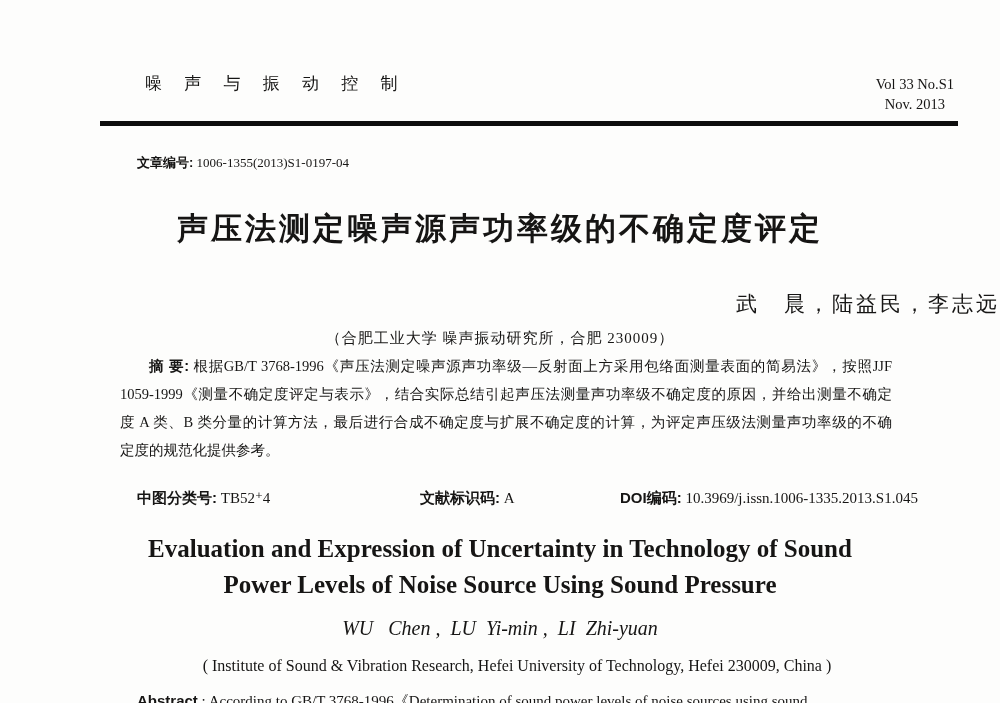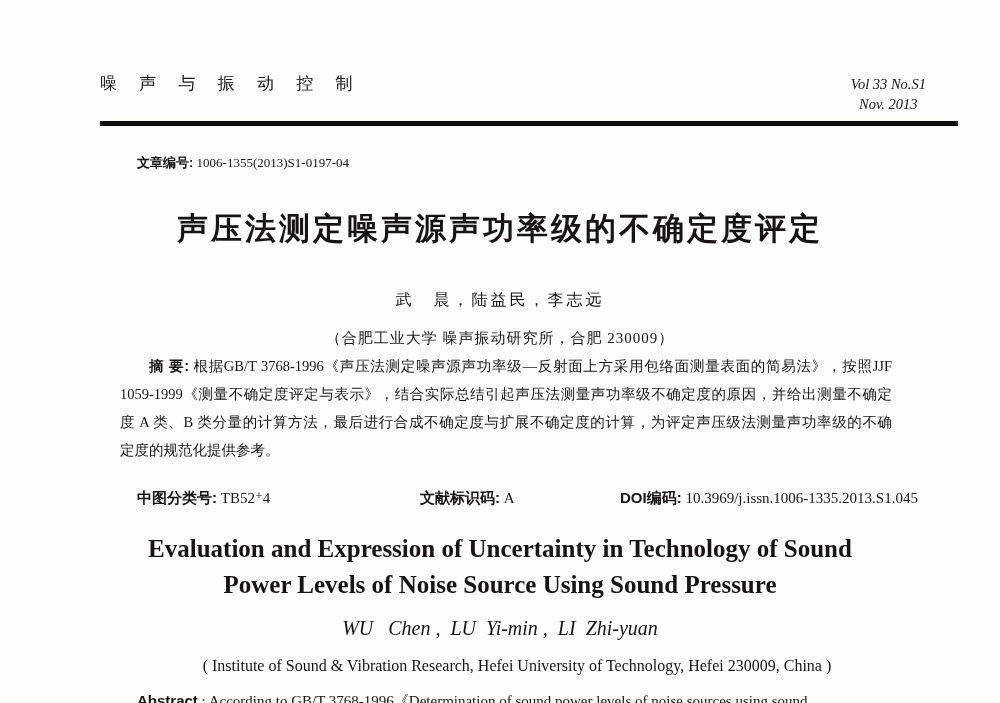--- a/index.html
+++ b/index.html
@@ -17,32 +17,32 @@
   
   .j-header {
     position: absolute;
     top: 74px; left: 100px; width: 858px;
     display: flex;
     justify-content: space-between;
     align-items: flex-start;
   }
   .j-header .block { text-align: center; line-height: 20px; }
   .hdr-left { margin-left: 34px; font-size: 14.5px; }
-  .hdr-center { font-size: 14px; }
+  .hdr-center { font-size: 14px; margin-left: 45px; }
   .hdr-center .zh {
     font-size: 17px;
     letter-spacing: 9px;
     white-space: pre;
   }
   .hdr-center .en {
     font-weight: bold;
     font-size: 14.5px;
     letter-spacing: 0.6px;
   }
-  .hdr-right { margin-right: 32px; font-size: 14.5px; font-style: italic; }
+  .hdr-right { margin-right: 4px; font-size: 14.5px; }
   .double-rule {
     position: absolute;
     top: 121px; left: 100px; width: 858px;
     height: 4px;
     border-top: 3px solid #0d0d0d;
     border-bottom: 2px solid #0d0d0d;
   }
   
   .article-no {
     position: absolute;
@@ -55,22 +55,22 @@
     top: 208px; left: 0; width: 100%;
     text-align: center;
     font-family: "Liberation Sans","DejaVu Sans",sans-serif;
     font-weight: bold;
     font-size: 31px;
     letter-spacing: 3px;
   }
   .authors-zh {
     position: absolute;
     top: 290px; left: 0; width: 100%;
-    text-align: center;
-    font-size: 16px;
+    text-align: right;
+    font-size: 21px;
     letter-spacing: 3px;
     white-space: pre;
   }
   .affil-zh {
     position: absolute;
     top: 329px; left: 0; width: 100%;
     text-align: center;
     font-size: 15px;
     letter-spacing: 1px;
   }

